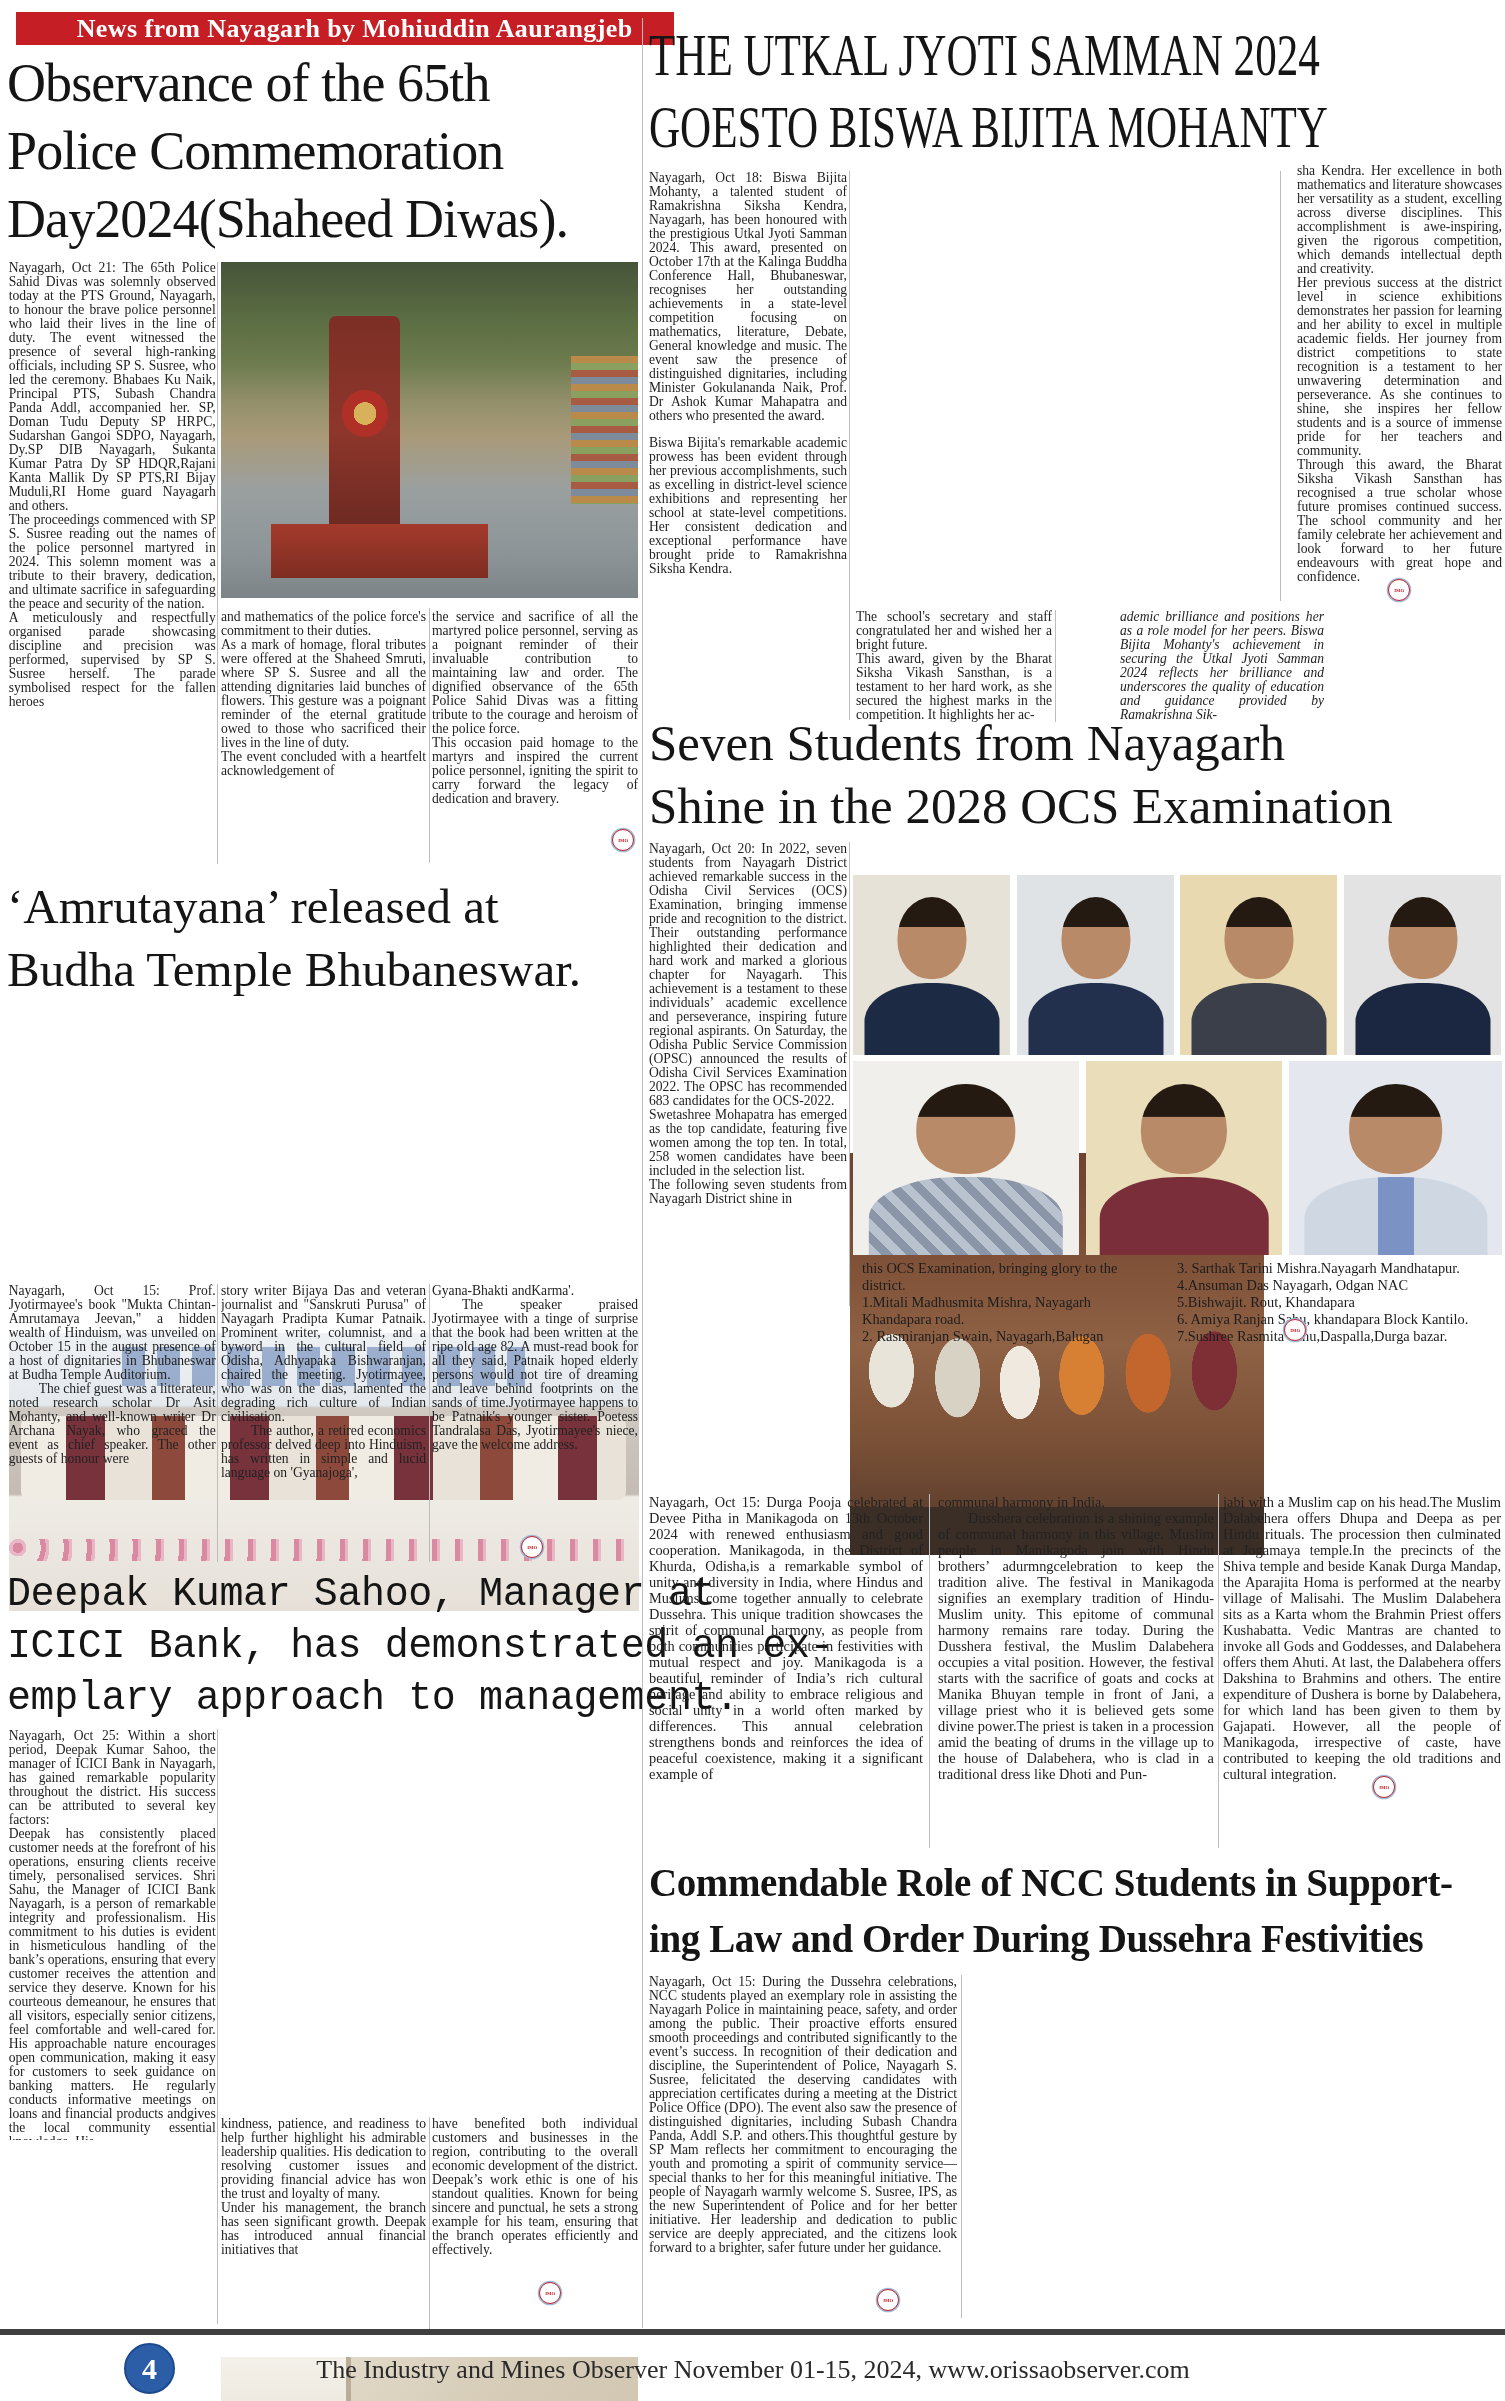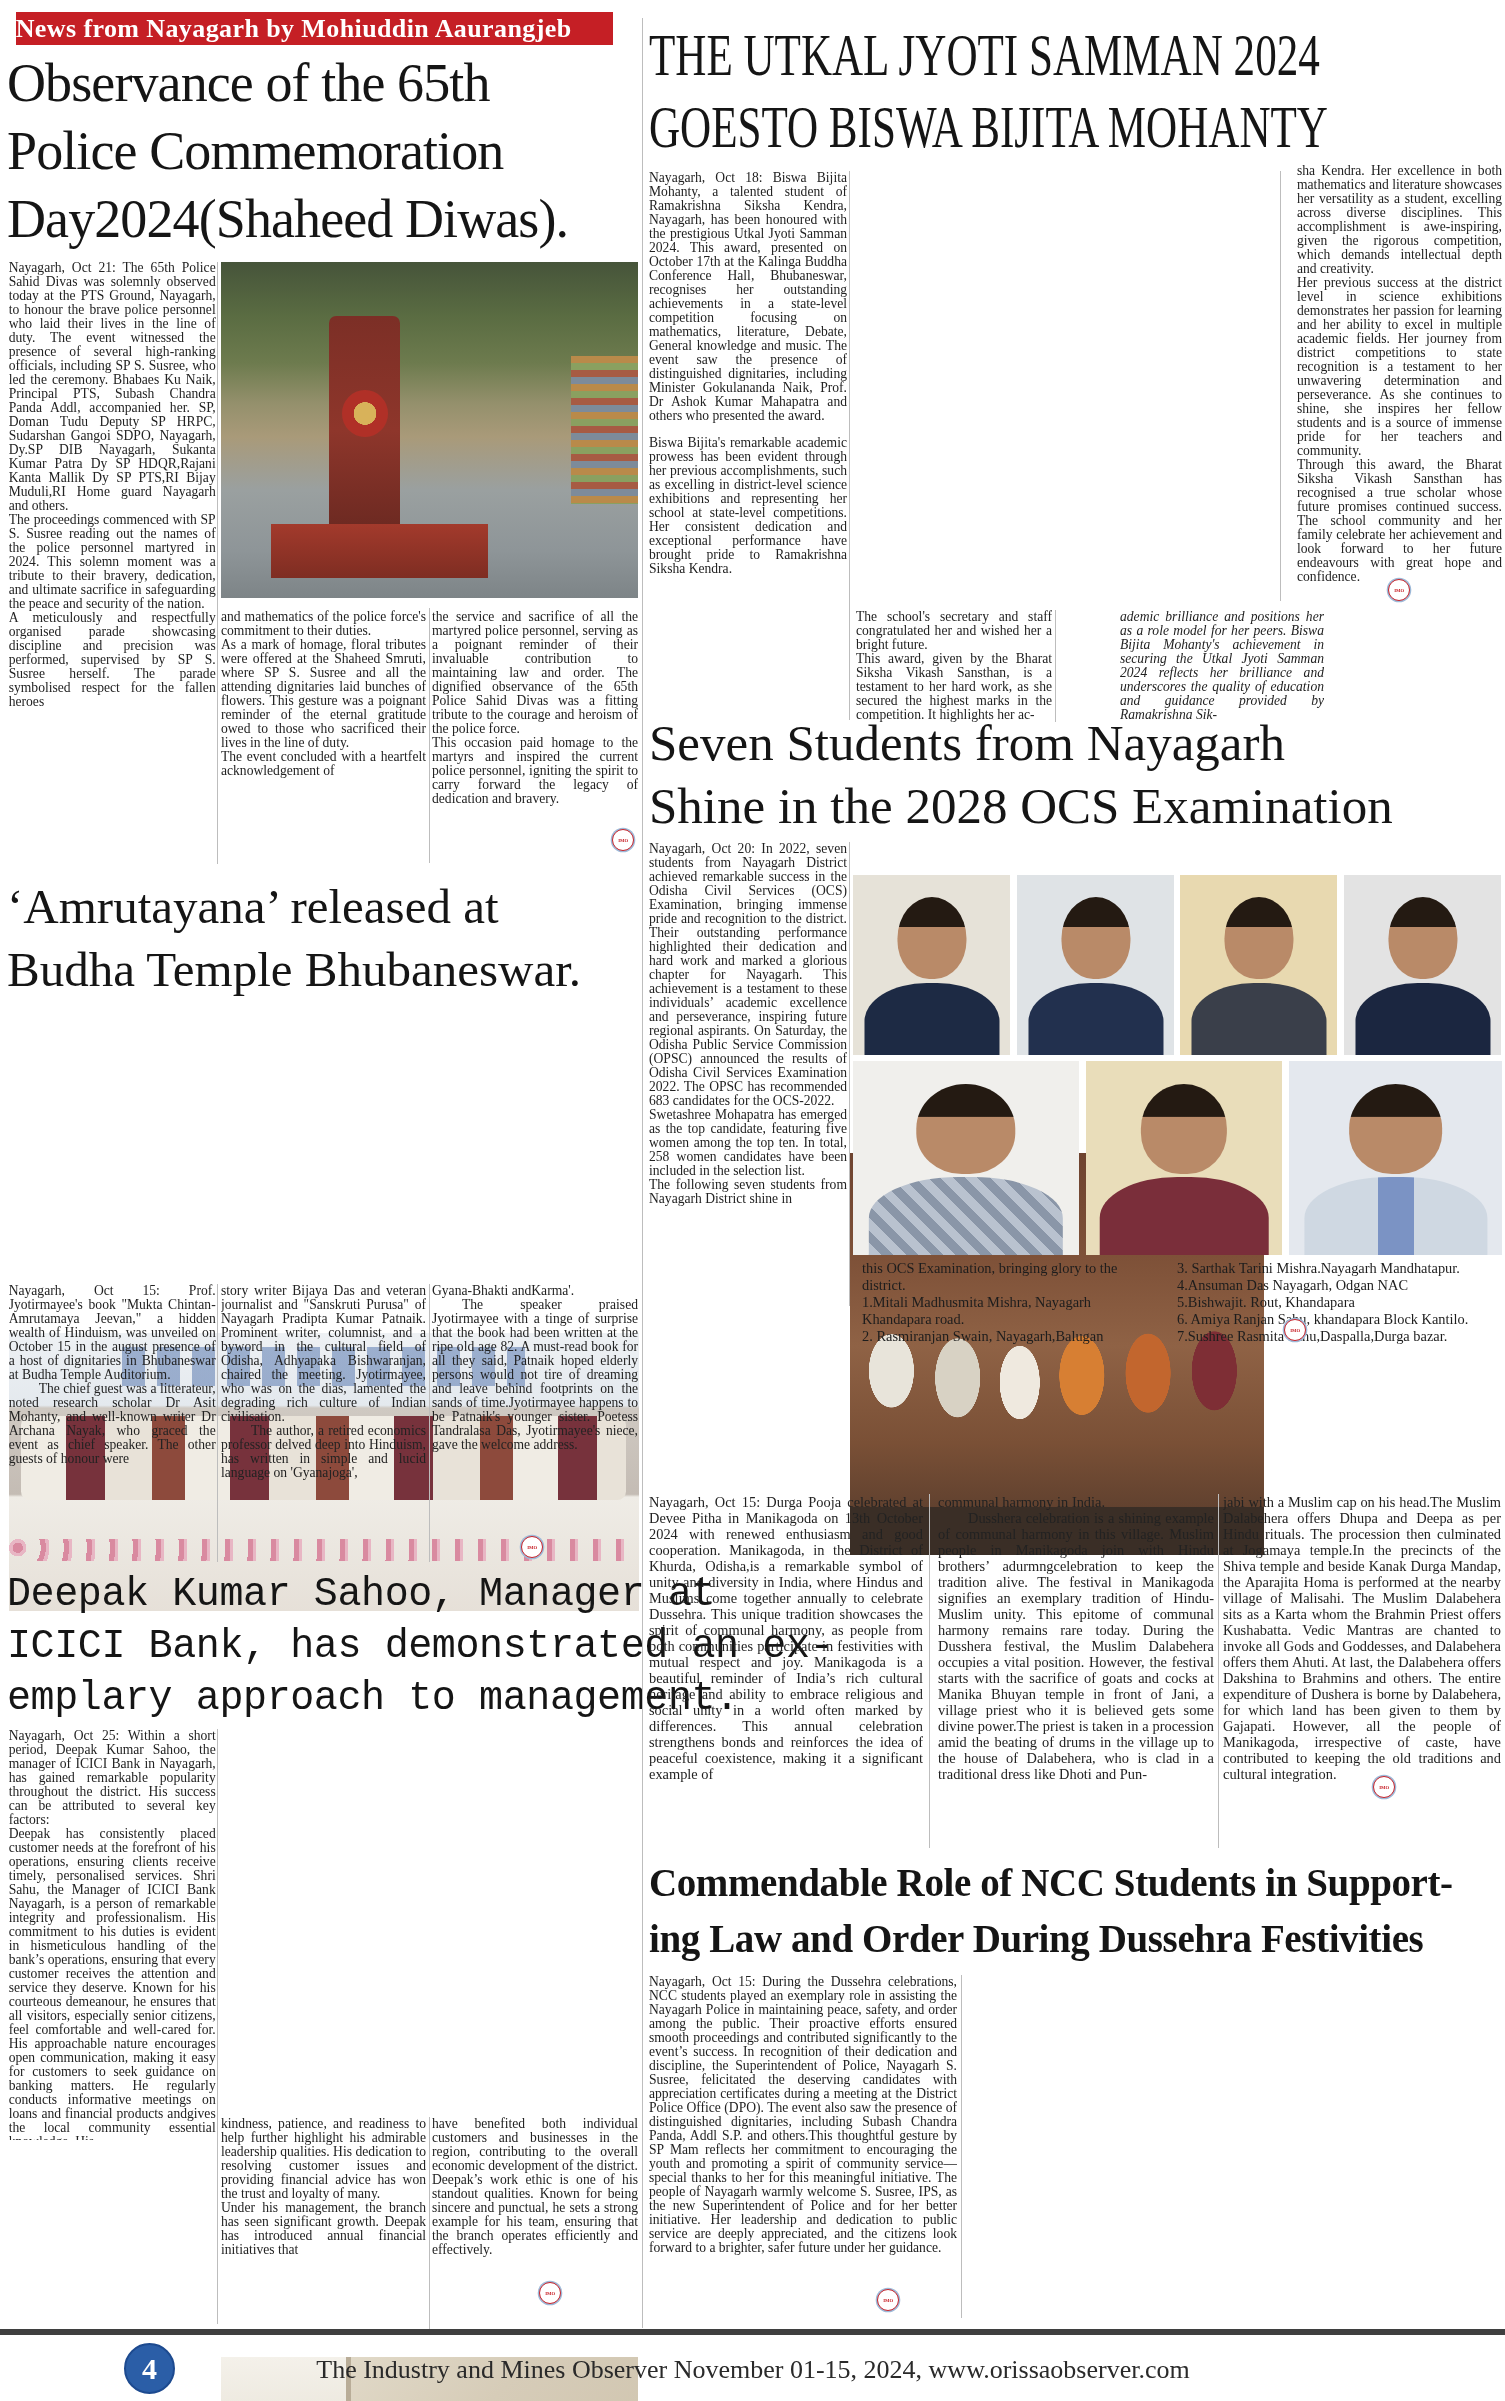--- a/index.html
+++ b/index.html
@@ -1,21 +1,21 @@
 <!DOCTYPE html>
 <html style="font-size:14px"><head>
 <meta charset="utf-8">
 <style>
   html,body{margin:0;padding:0;background:#e9e9e9;}
   #page{position:relative;width:1506px;height:2401px;background:#ffffff;overflow:hidden;
         font-family:"Liberation Serif", serif;color:#1d1d1d;}
   .abs{position:absolute;}
   
   .banner{background:#c51f25;color:#ffffff;font-weight:bold;font-size:26px;
-          display:flex;align-items:center;letter-spacing:0.4px;}
+          display:flex;align-items:center;padding-left:61px;letter-spacing:0.4px;}
   
   .hl{color:#151515;font-weight:400;}
   .hl .hl-line{display:block;white-space:nowrap;}
   .hl-police{font-size:54px;line-height:68px;letter-spacing:-0.9px;}
   .hl-utkal{font-size:59px;line-height:72px;}
   .hl-utkal .hl-line{display:block;transform:scaleX(.73);transform-origin:0 50%;}
   .hl-amrut{font-size:49px;line-height:63px;}
   .hl-ocs{font-size:51px;line-height:63px;}
   .hl-icici{font-size:40px;line-height:52px;letter-spacing:-0.4px;font-family:Liberation Mono, monospace;}
   .hl-duss{font-size:49px;line-height:61px;}

